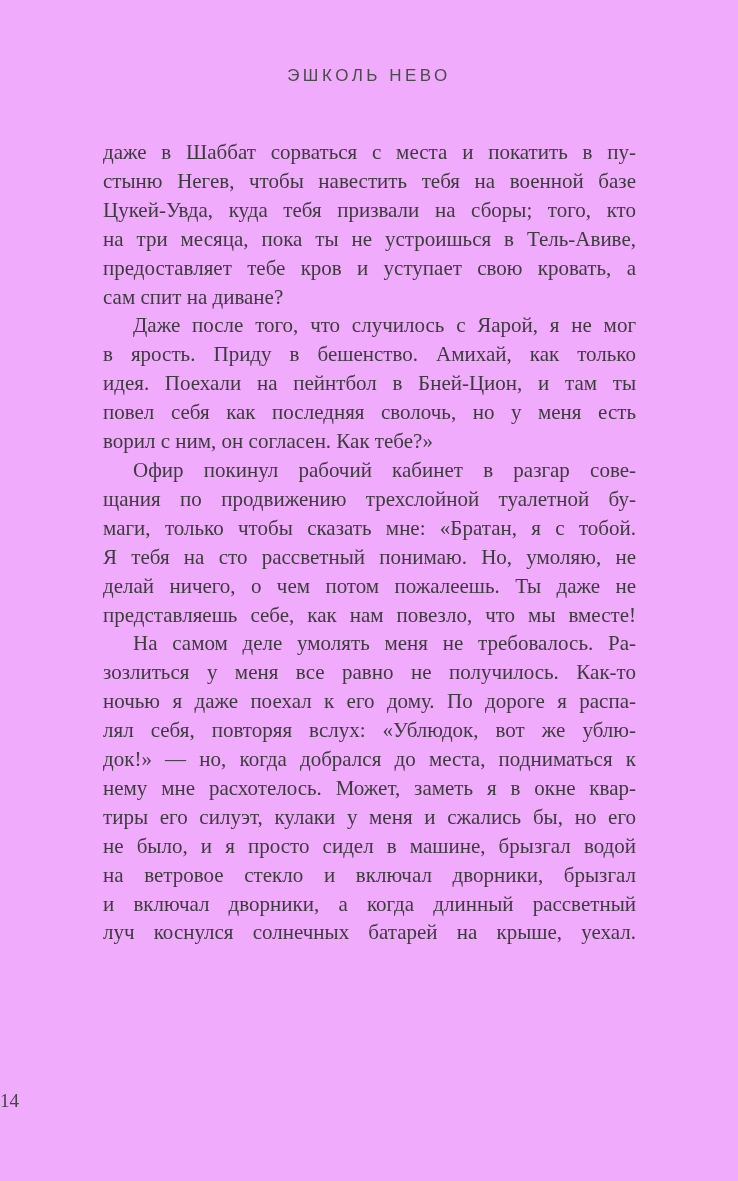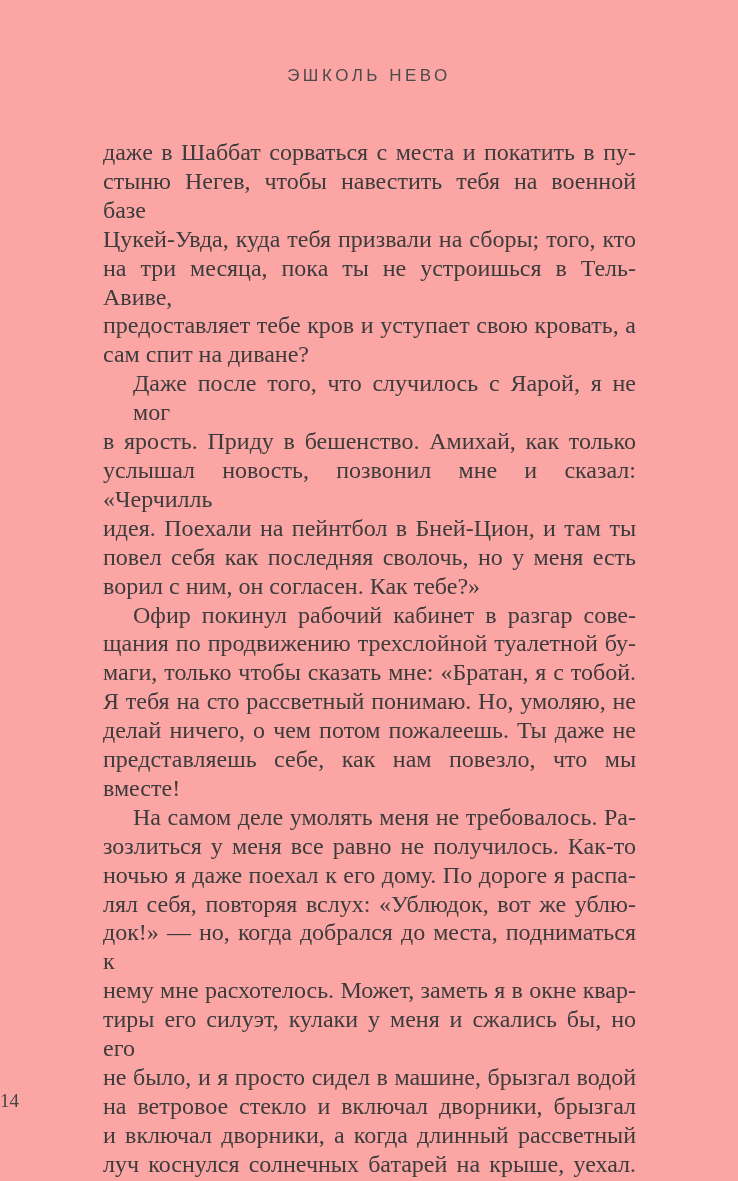--- a/index.html
+++ b/index.html
@@ -4,21 +4,21 @@
 <style>
   html, body {
     margin: 0;
     padding: 0;
     background: #ffffff;
   }
   .page {
     position: relative;
     width: 738px;
     height: 1181px;
-    background: #fca5a5;
+    background: #f0abfc;
     overflow: hidden;
     font-family: "Liberation Serif", serif;
   }
   .running-header {
     position: absolute;
     top: 66px;
     left: 0;
     width: 738px;
     text-align: center;
     font-family: "Liberation Sans", sans-serif;
@@ -26,21 +26,21 @@
     font-weight: 400;
     letter-spacing: 3.5px;
     color: #4b4b4b;
   }
   .text-block {
     position: absolute;
     top: 138px;
     left: 103px;
     width: 533px;
     color: #3c3c3c;
-    font-size: 24px;
+    font-size: 21px;
     line-height: 28.9px;
   }
   .paragraph {
     margin: 0;
     padding: 0;
   }
   .text-line {
     text-align: justify;
     text-align-last: justify;
     white-space: normal;
@@ -73,21 +73,20 @@
         <div class="text-line">даже в Шаббат сорваться с места и покатить в пу-</div>
         <div class="text-line">стыню Негев, чтобы навестить тебя на военной базе</div>
         <div class="text-line">Цукей-Увда, куда тебя призвали на сборы; того, кто</div>
         <div class="text-line">на три месяца, пока ты не устроишься в Тель-Авиве,</div>
         <div class="text-line">предоставляет тебе кров и уступает свою кровать, а</div>
         <div class="text-line last-line">сам спит на диване?</div>
       </div>
       <div class="paragraph">
         <div class="text-line indented">Даже после того, что случилось с Яарой, я не мог</div>
         <div class="text-line">в ярость. Приду в бешенство. Амихай, как только</div>
-        <div class="text-line">услышал новость, позвонил мне и сказал: «Черчилль</div>
         <div class="text-line">идея. Поехали на пейнтбол в Бней-Цион, и там ты</div>
         <div class="text-line">повел себя как последняя сволочь, но у меня есть</div>
         <div class="text-line last-line">ворил с ним, он согласен. Как тебе?»</div>
       </div>
       <div class="paragraph">
         <div class="text-line indented">Офир покинул рабочий кабинет в разгар сове-</div>
         <div class="text-line">щания по продвижению трехслойной туалетной бу-</div>
         <div class="text-line">маги, только чтобы сказать мне: «Братан, я с тобой.</div>
         <div class="text-line">Я тебя на сто рассветный понимаю. Но, умоляю, не</div>
         <div class="text-line">делай ничего, о чем потом пожалеешь. Ты даже не</div>

